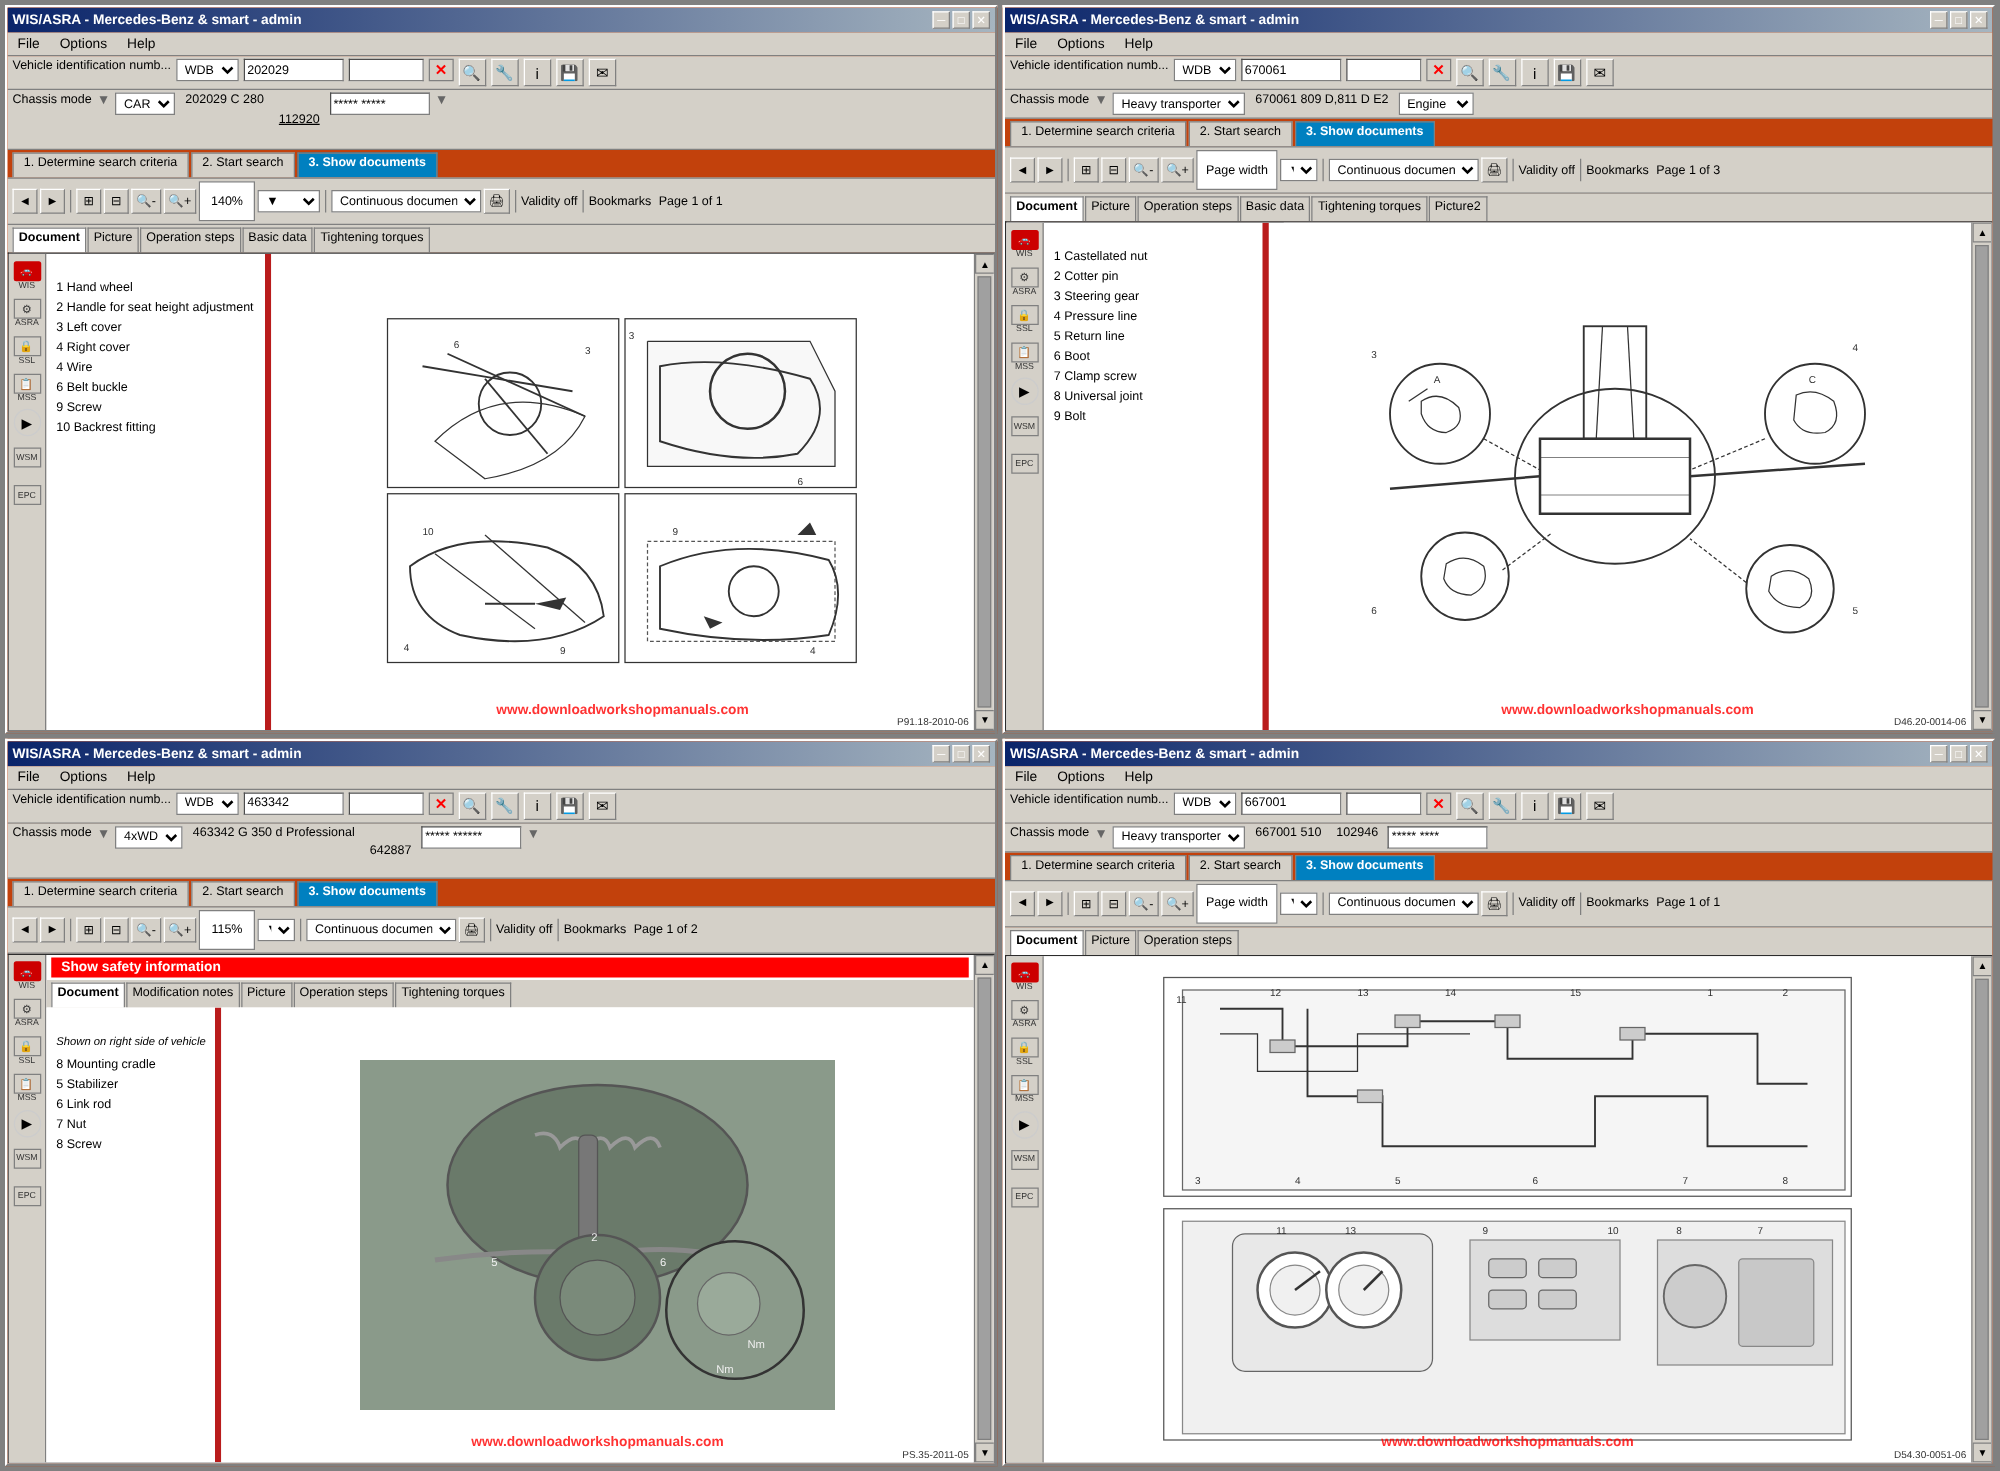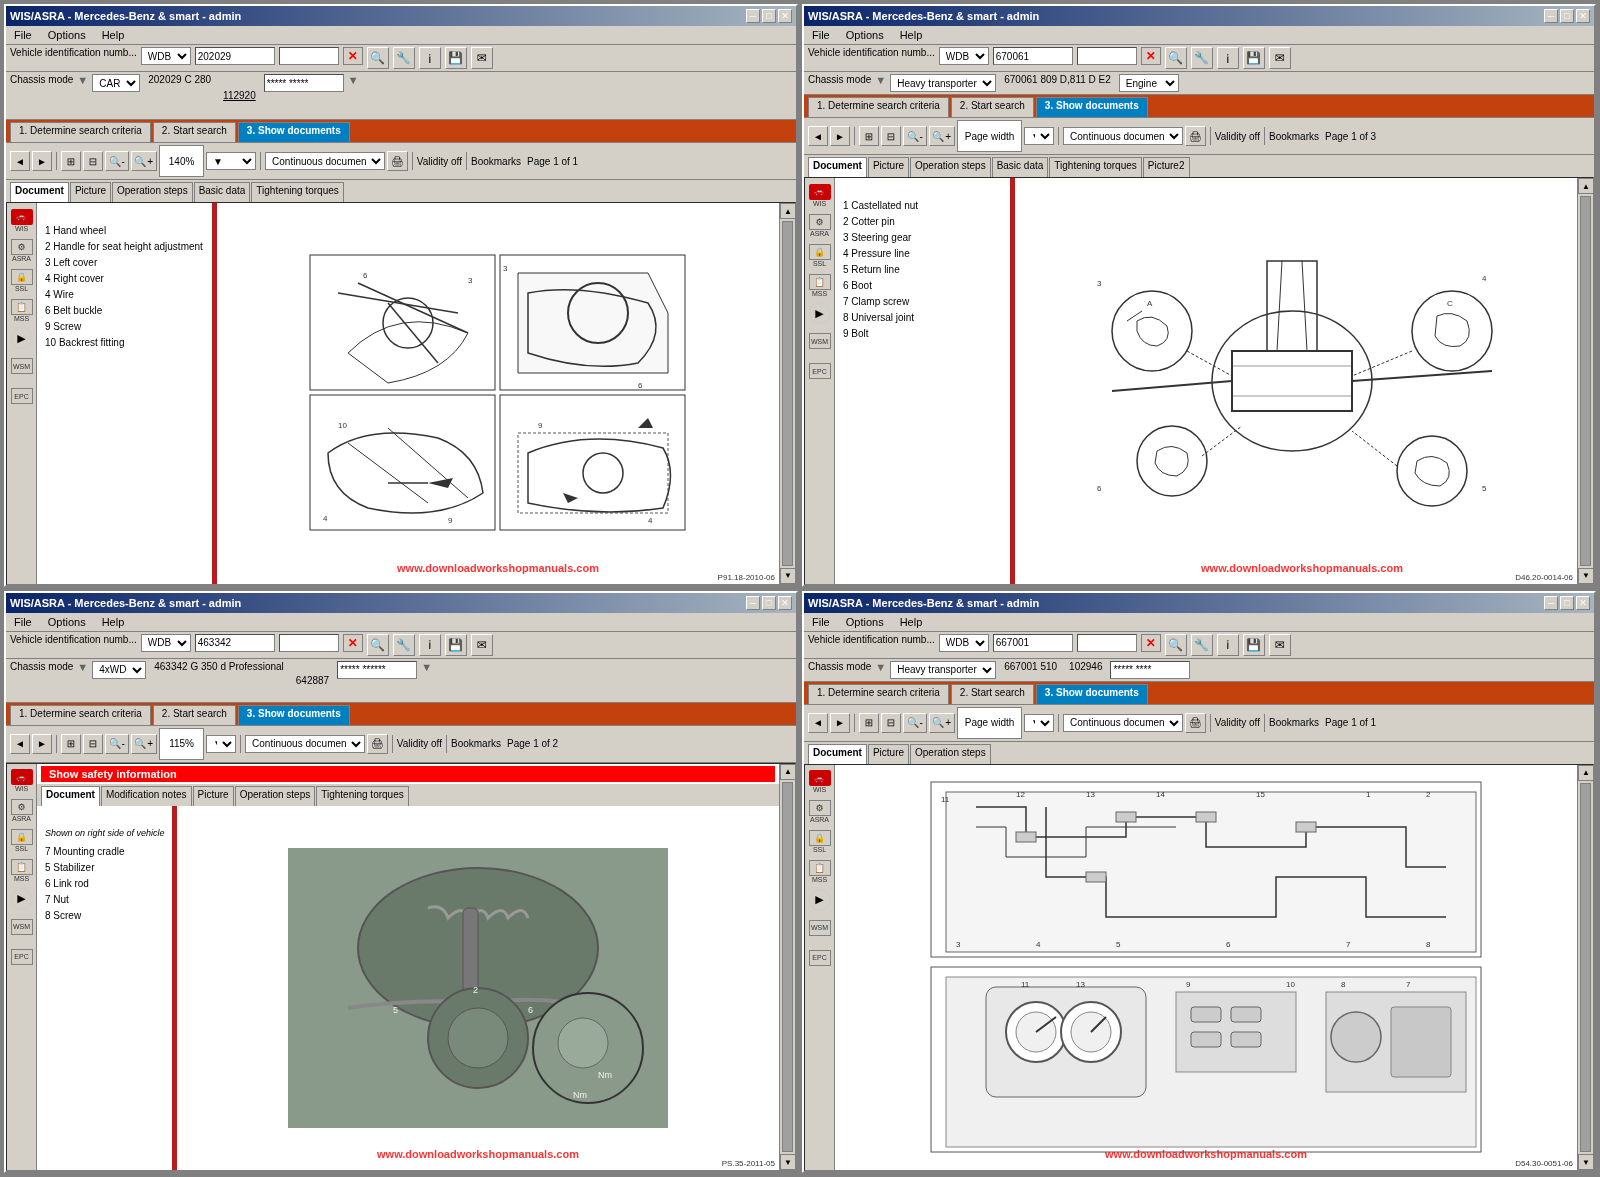--- a/index.html
+++ b/index.html
@@ -804,21 +804,21 @@
       <div class="doc-tabs" style="background:#d4d0c8;">
         <div class="doc-tab active">Document</div>
         <div class="doc-tab">Modification notes</div>
         <div class="doc-tab">Picture</div>
         <div class="doc-tab">Operation steps</div>
         <div class="doc-tab">Tightening torques</div>
       </div>
       <div style="display:flex;flex:1;overflow:hidden;background:white;">
         <div class="parts-list" style="width:140px;">
           <div style="font-size:9px;font-style:italic;margin-bottom:4px;">Shown on right side of vehicle</div>
-          <div>7    Mounting cradle</div>
+          <div>8    Mounting cradle</div>
           <div>5    Stabilizer</div>
           <div>6    Link rod</div>
           <div>7    Nut</div>
           <div>8    Screw</div>
         </div>
         <div class="diagram-area">
           <svg viewBox="0 0 380 280" width="380" height="280">
 
             <rect x="0" y="0" width="380" height="280" fill="#8a9a8a"></rect>
 

